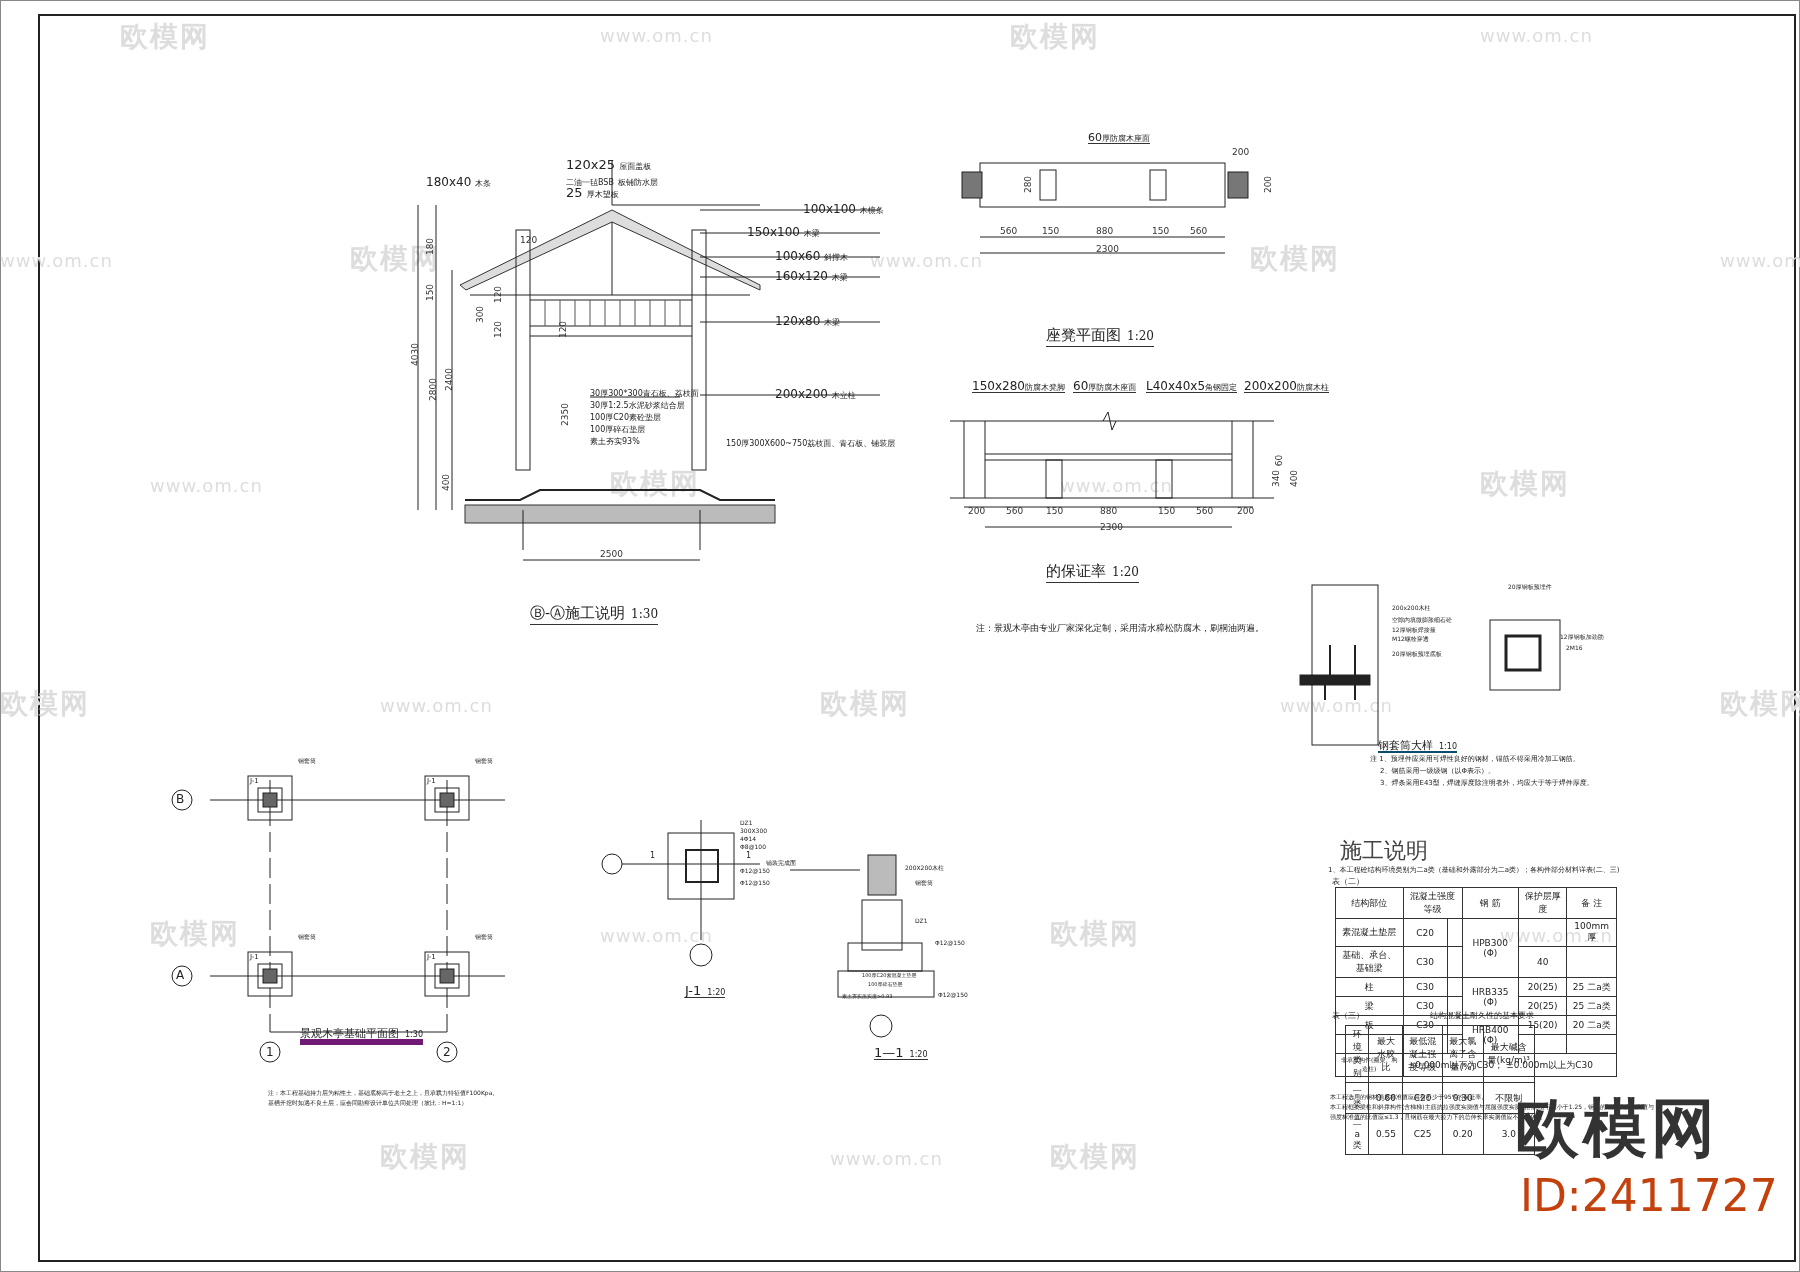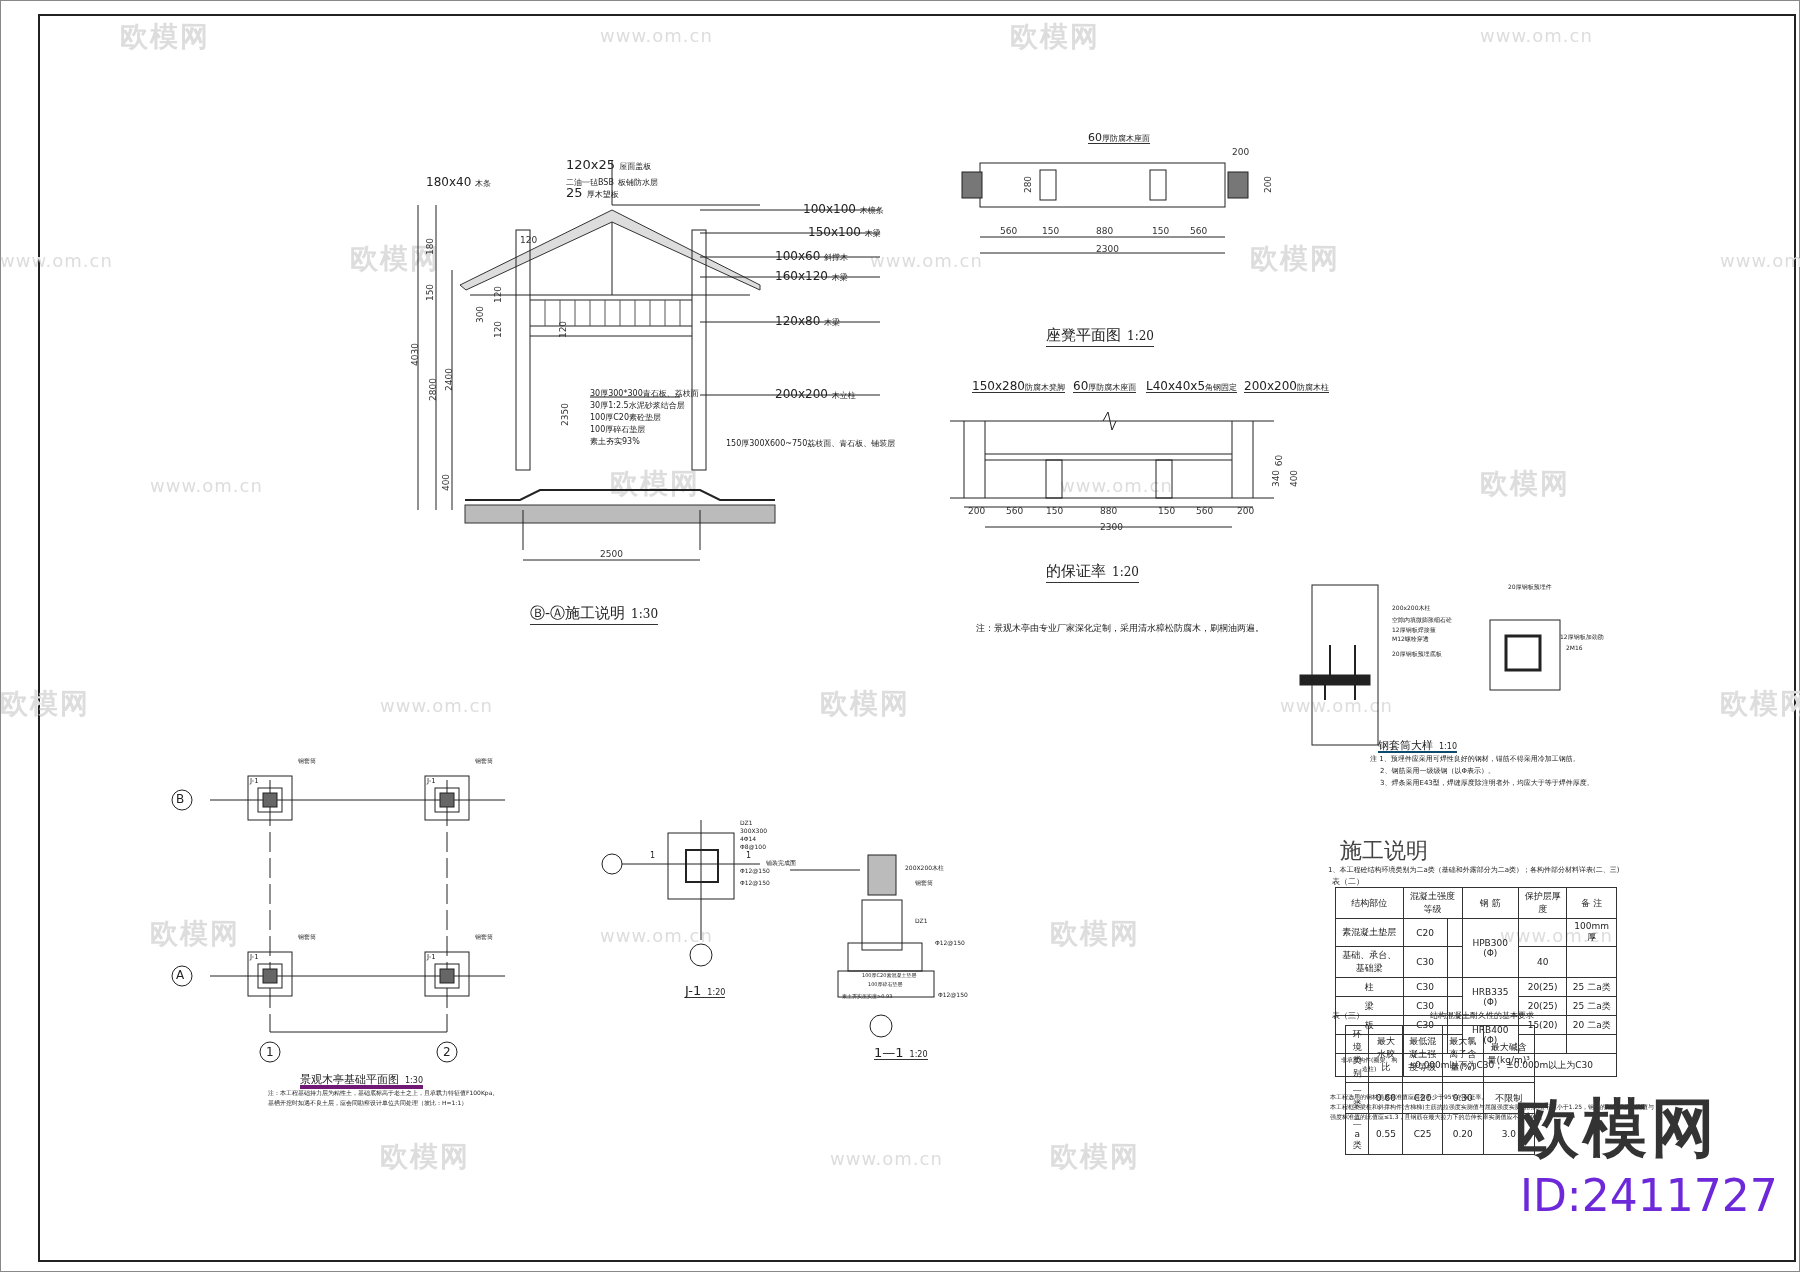--- a/index.html
+++ b/index.html
@@ -9,21 +9,21 @@
   svg.draw{position:absolute;left:0;top:0;}
   .t{position:absolute;white-space:nowrap;font-size:11px;line-height:1;}
   .title{font-family:"DejaVu Serif",serif;font-size:15px;border-bottom:1px solid #333;padding-bottom:3px;}
   .scale{font-size:12px;margin-left:6px;border:none;}
   .note{font-size:9px;color:#222;margin-top:20px;}
   .lbl{font-size:8px;}
   .dim{font-size:9px;color:#333;}
   .wm{position:absolute;color:#ddd;font-size:28px;font-weight:bold;letter-spacing:2px;white-space:nowrap;}
   .wm-url{position:absolute;color:#ddd;font-size:18px;white-space:nowrap;letter-spacing:1px;}
   .brand{position:absolute;left:1515px;top:1085px;color:#333;font-size:64px;font-weight:bold;letter-spacing:4px;}
-  .brand-id{position:absolute;left:1520px;top:1170px;color:#6d28d9;font-size:44px;}
+  .brand-id{position:absolute;left:1520px;top:1170px;color:#c2410c;font-size:44px;}
   table.spec{position:absolute;border-collapse:collapse;font-size:9px;}
   table.spec td{border:1px solid #333;padding:2px 4px;text-align:center;height:14px;}
   .sec-title{font-family:"DejaVu Serif",serif;font-size:22px;color:#444;position:absolute;}
 </style>
 </head>
 <body>
 
 <div class="frame-outer"></div>
 <div class="frame"></div>
 
@@ -167,21 +167,21 @@
     <circle cx="881" cy="1026" r="11"></circle>
     <line x1="790" y1="870" x2="860" y2="870"></line>
   </g>
 </svg>
 
 <div class="t" style="left:566px;top:158px;font-size:13px;"><span>120x25</span> <span class="lbl">屋面盖板</span></div>
 <div class="t" style="left:566px;top:174px;font-size:13px;"><span class="lbl">二油一毡BSB</span> <span class="lbl">板铺防水层</span></div>
 <div class="t" style="left:566px;top:186px;font-size:13px;"><span>25</span> <span class="lbl">厚木望板</span></div>
 <div class="t" style="left:426px;top:176px;font-size:12px;"><span>180x40</span> <span class="lbl">木条</span></div>
 <div class="t" style="left:775px;top:203px;font-size:12px;margin-left:28px;"><span>100x100</span> <span class="lbl">木檩条</span></div>
-<div class="t" style="left:808px;top:226px;font-size:12px;"><span>150x100</span> <span class="lbl">木梁</span></div>
+<div class="t" style="left:747px;top:226px;font-size:12px;"><span>150x100</span> <span class="lbl">木梁</span></div>
 <div class="t" style="left:775px;top:250px;font-size:12px;"><span>100x60</span> <span class="lbl">斜撑木</span></div>
 <div class="t" style="left:775px;top:270px;font-size:12px;"><span>160x120</span> <span class="lbl">木梁</span></div>
 <div class="t" style="left:775px;top:315px;font-size:12px;"><span>120x80</span> <span class="lbl">木梁</span></div>
 <div class="t" style="left:775px;top:388px;font-size:12px;"><span>200x200</span> <span class="lbl">木立柱</span></div>
 <div class="t lbl" style="left:590px;top:390px;">30厚300*300青石板、荔枝面</div>
 <div class="t lbl" style="left:590px;top:402px;">30厚1:2.5水泥砂浆结合层</div>
 <div class="t lbl" style="left:590px;top:414px;">100厚C20素砼垫层</div>
 <div class="t lbl" style="left:590px;top:426px;">100厚碎石垫层</div>
 <div class="t lbl" style="left:590px;top:438px;">素土夯实93%</div>
 <div class="t lbl" style="left:726px;top:440px;">150厚300X600~750荔枝面、青石板、铺装层</div>
@@ -248,21 +248,21 @@
 <div class="t" style="left:266px;top:1046px;font-size:12px;">1</div>
 <div class="t" style="left:443px;top:1046px;font-size:12px;">2</div>
 <div class="t" style="left:250px;top:778px;font-size:7px;">J-1</div>
 <div class="t" style="left:427px;top:778px;font-size:7px;">J-1</div>
 <div class="t" style="left:250px;top:954px;font-size:7px;">J-1</div>
 <div class="t" style="left:427px;top:954px;font-size:7px;">J-1</div>
 <div class="t" style="left:298px;top:758px;font-size:6px;">钢套筒</div>
 <div class="t" style="left:475px;top:758px;font-size:6px;">钢套筒</div>
 <div class="t" style="left:298px;top:934px;font-size:6px;">钢套筒</div>
 <div class="t" style="left:475px;top:934px;font-size:6px;">钢套筒</div>
-<div class="t" style="left:300px;top:1074px;font-size:11px;border-bottom:4px solid #701a75;"><span>景观木亭基础平面图</span><span class="scale" style="font-size:8px;">1:30</span></div>
+<div class="t" style="left:300px;top:1028px;font-size:11px;border-bottom:6px solid #701a75;"><span>景观木亭基础平面图</span><span class="scale" style="font-size:8px;">1:30</span></div>
 <div class="t" style="left:268px;top:1090px;font-size:6px;">注：本工程基础持力层为粘性土，基础底标高于老土之上，且承载力特征值F100Kpa。</div>
 <div class="t" style="left:268px;top:1100px;font-size:6px;">基槽开挖时如遇不良土层，应会同勘察设计单位共同处理（坡比：H=1:1）</div>
 
 <div class="t" style="left:740px;top:820px;font-size:6px;">DZ1</div>
 <div class="t" style="left:740px;top:828px;font-size:6px;">300X300</div>
 <div class="t" style="left:740px;top:836px;font-size:6px;">4Φ14</div>
 <div class="t" style="left:740px;top:844px;font-size:6px;">Φ8@100</div>
 <div class="t" style="left:740px;top:868px;font-size:6px;">Φ12@150</div>
 <div class="t" style="left:740px;top:880px;font-size:6px;">Φ12@150</div>
 <div class="t" style="left:650px;top:852px;font-size:8px;">1</div>

